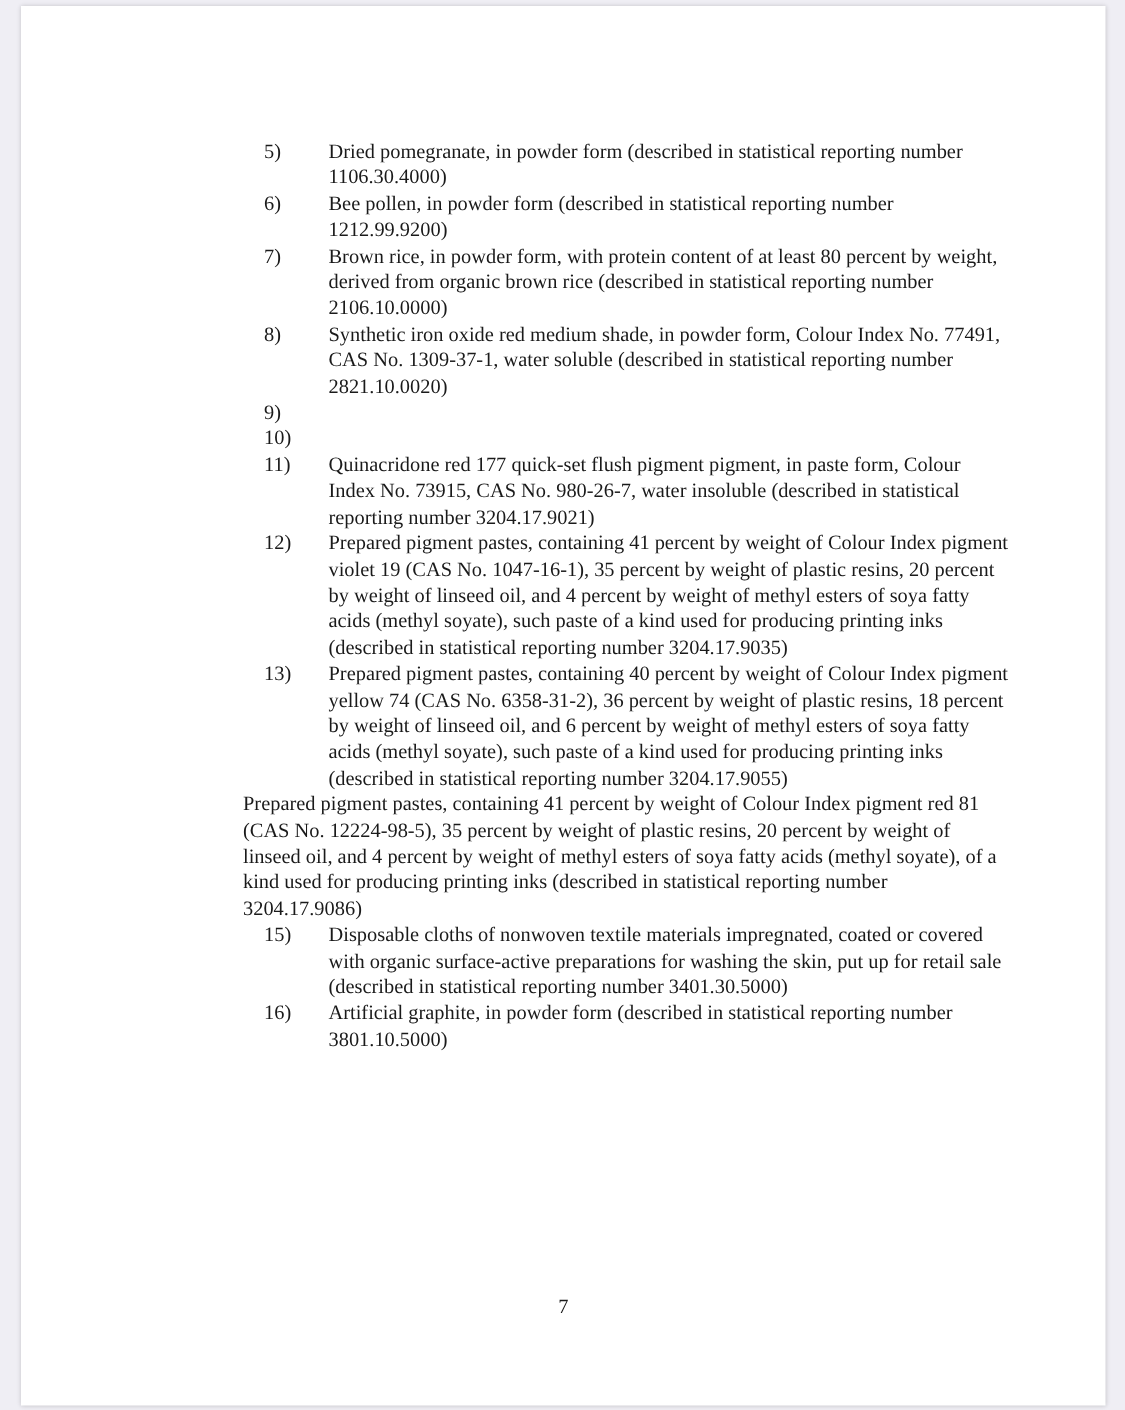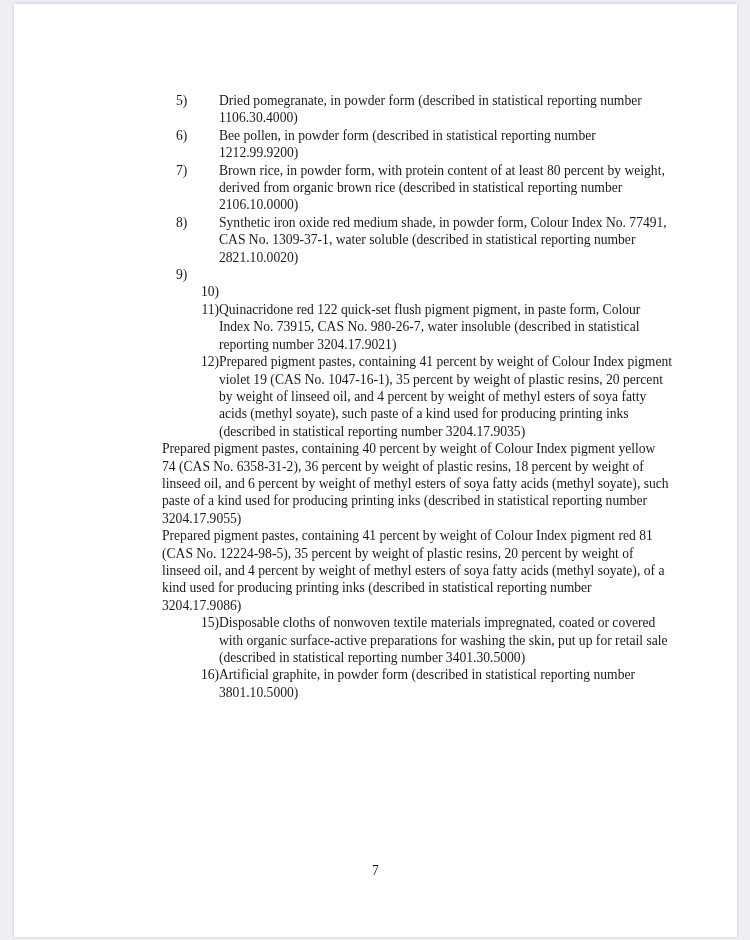--- a/index.html
+++ b/index.html
@@ -21,21 +21,21 @@
       width: 510px;
       margin: 0; padding: 0;
       list-style: none;
       font-family: "Liberation Serif", serif;
       font-size: 13.6px;
       line-height: 17.4px;
       color: #1a1a1a;
     }
     .item { display: flex; margin: 0; padding: 0; }
     .num { width: 57px; flex: 0 0 57px; padding-left: 14px; box-sizing: border-box; }
-    .num.two { padding-left: 14px; text-align: right; }
+    .num.two { padding-left: 14px; }
     .txt { flex: 1 1 auto; }
     .page-number {
       position: absolute;
       left: 0; width: 723px; top: 859px;
       text-align: center;
       font-family: "Liberation Serif", serif;
       font-size: 13.6px; color: #1a1a1a;
     }
   </style>
 </head>
@@ -60,27 +60,28 @@
         <span class="txt">Synthetic iron oxide red medium shade, in powder form, Colour Index No. 77491, CAS No. 1309-37-1, water soluble (described in statistical reporting number 2821.10.0020)</span>
       </li>
     <li class="item">
         <span class="num">9)</span>
       </li>
     <li class="item">
         <span class="num two">10)</span>
       </li>
     <li class="item">
         <span class="num two">11)</span>
-        <span class="txt">Quinacridone red 122 quick-set flush pigment pigment, in paste form, Colour Index No. 73915, CAS No. 980-26-7, water insoluble (described in statistical reporting number 3204.17.9021)</span>
+        <span class="txt">Quinacridone red 177 quick-set flush pigment pigment, in paste form, Colour Index No. 73915, CAS No. 980-26-7, water insoluble (described in statistical reporting number 3204.17.9021)</span>
       </li>
     <li class="item">
         <span class="num two">12)</span>
         <span class="txt">Prepared pigment pastes, containing 41 percent by weight of Colour Index pigment violet 19 (CAS No. 1047-16-1), 35 percent by weight of plastic resins, 20 percent by weight of linseed oil, and 4 percent by weight of methyl esters of soya fatty acids (methyl soyate), such paste of a kind used for producing printing inks (described in statistical reporting number 3204.17.9035)</span>
       </li>
     <li class="item">
+        <span class="num two">13)</span>
         <span class="txt">Prepared pigment pastes, containing 40 percent by weight of Colour Index pigment yellow 74 (CAS No. 6358-31-2), 36 percent by weight of plastic resins, 18 percent by weight of linseed oil, and 6 percent by weight of methyl esters of soya fatty acids (methyl soyate), such paste of a kind used for producing printing inks (described in statistical reporting number 3204.17.9055)</span>
       </li>
     <li class="item">
         <span class="txt">Prepared pigment pastes, containing 41 percent by weight of Colour Index pigment red 81 (CAS No. 12224-98-5), 35 percent by weight of plastic resins, 20 percent by weight of linseed oil, and 4 percent by weight of methyl esters of soya fatty acids (methyl soyate), of a kind used for producing printing inks (described in statistical reporting number 3204.17.9086)</span>
       </li>
     <li class="item">
         <span class="num two">15)</span>
         <span class="txt">Disposable cloths of nonwoven textile materials impregnated, coated or covered with organic surface-active preparations for washing the skin, put up for retail sale (described in statistical reporting number 3401.30.5000)</span>
       </li>
     <li class="item">

